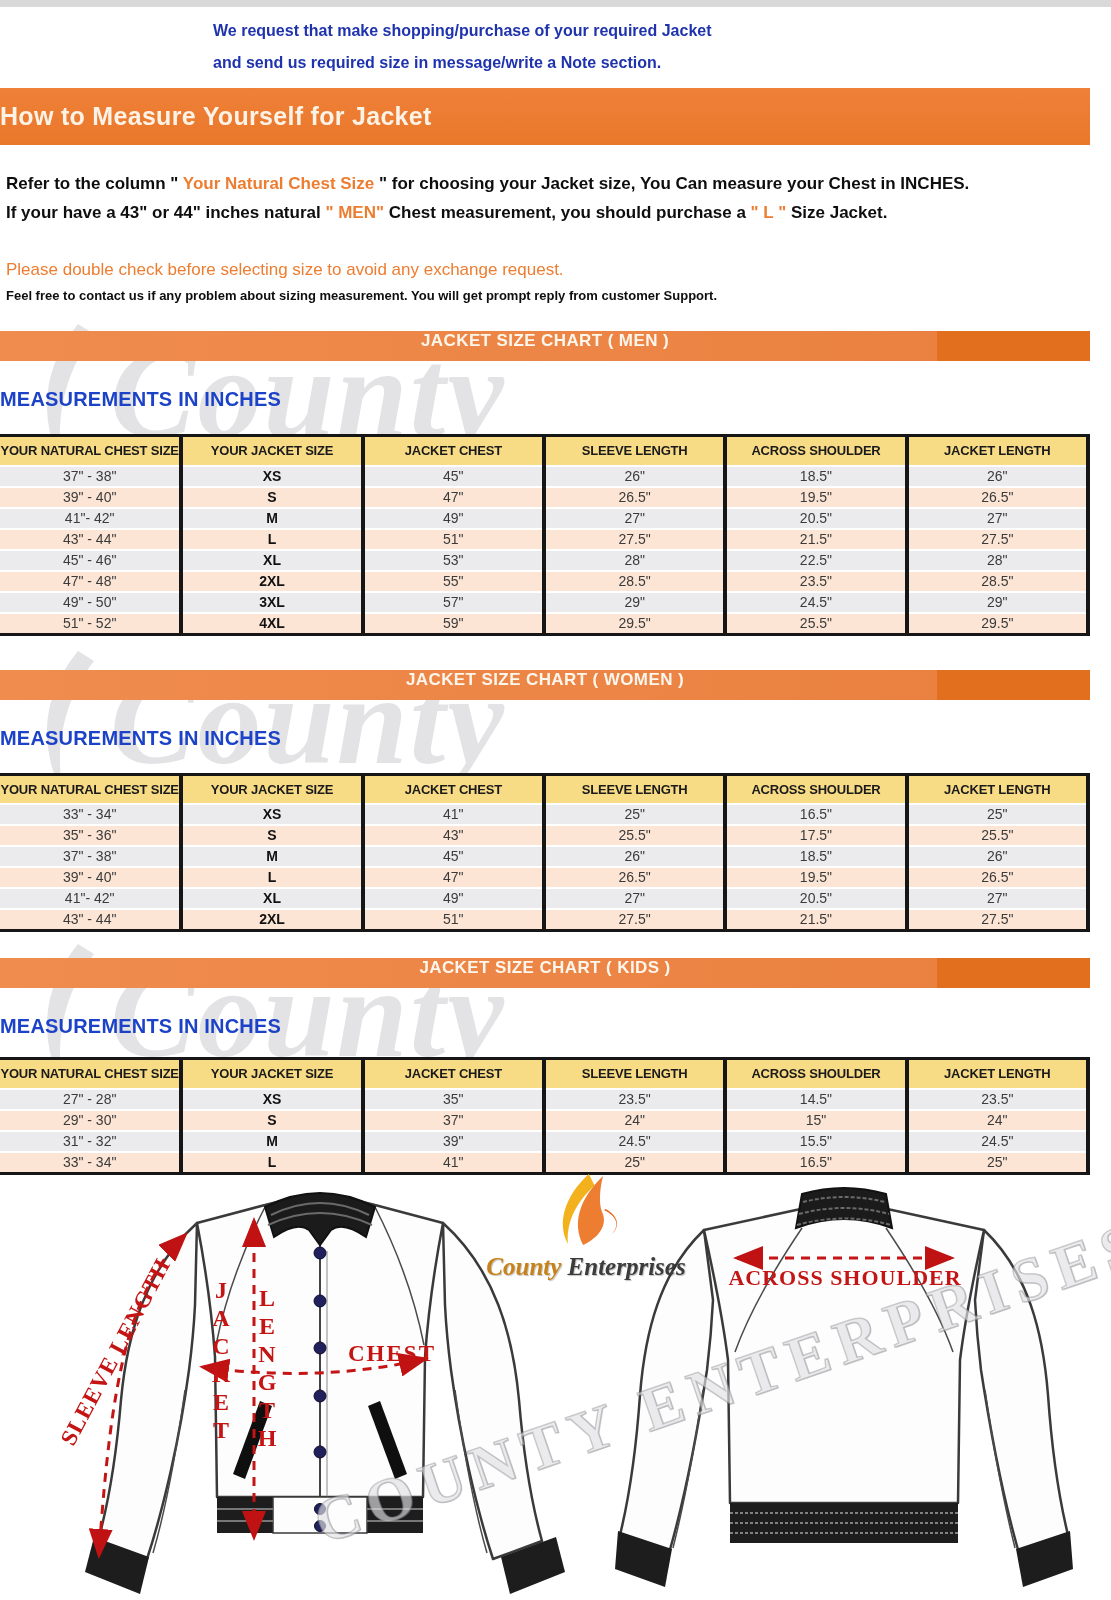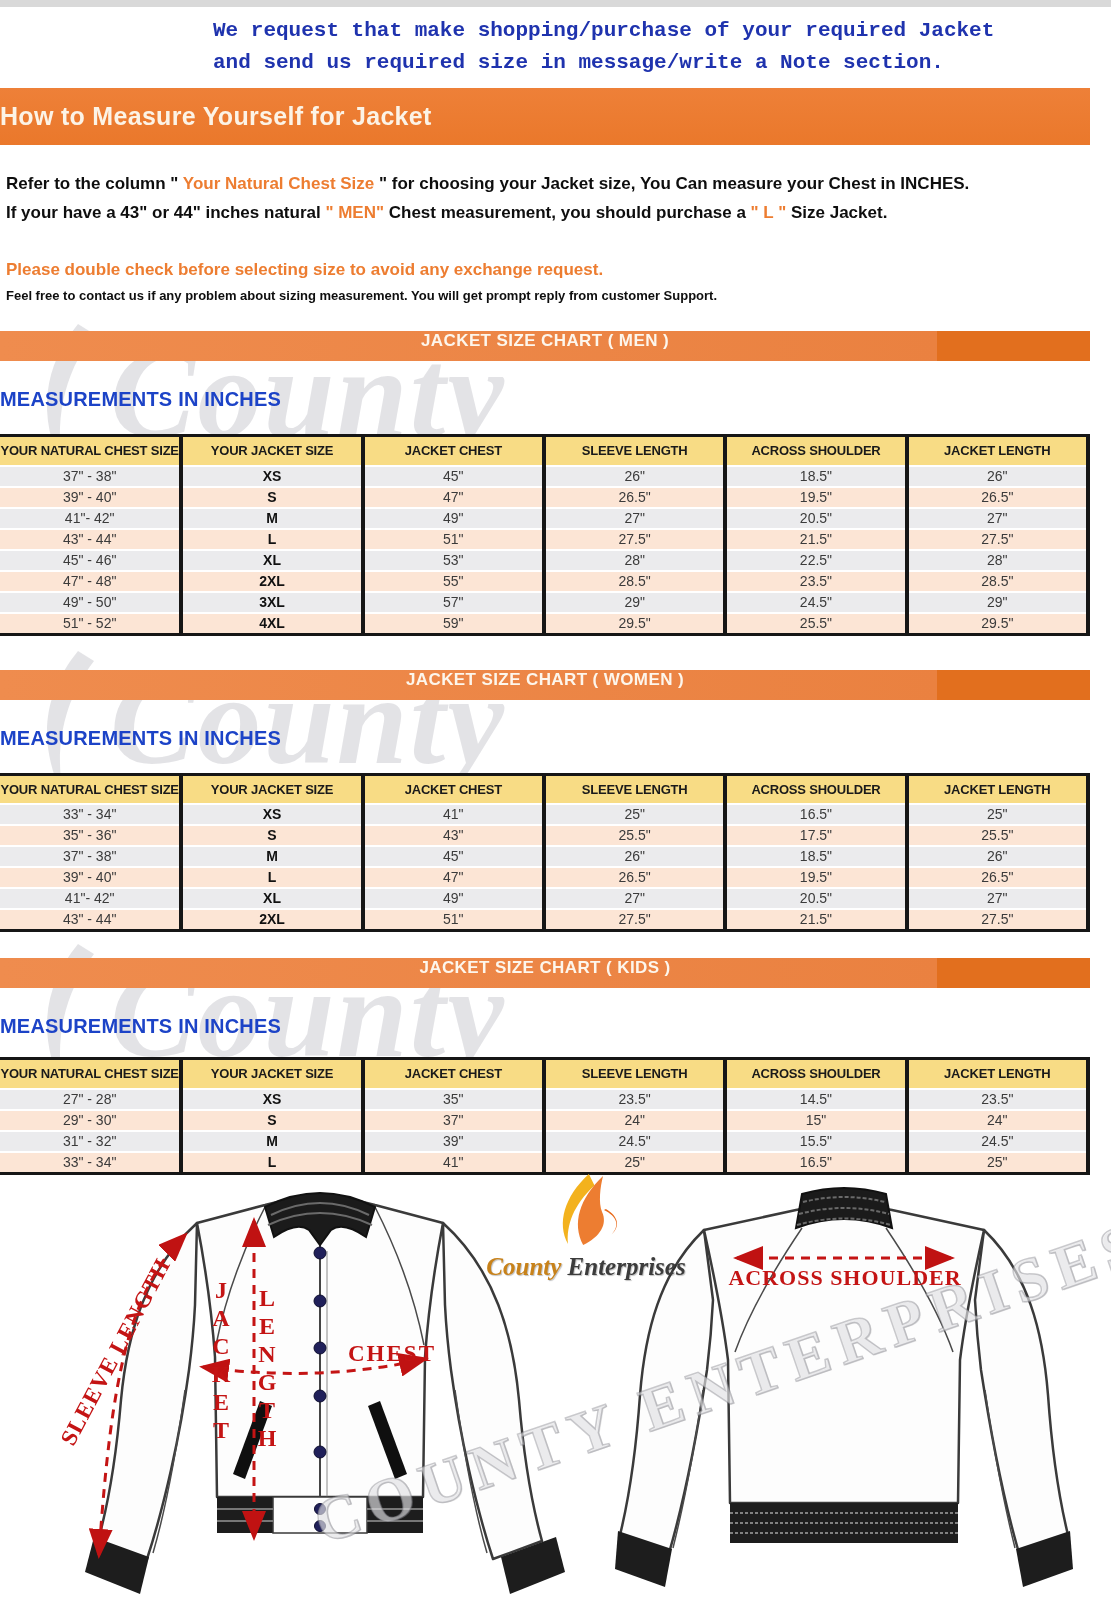--- a/index.html
+++ b/index.html
@@ -25,32 +25,31 @@
     transform:rotate(-19deg); z-index:3; pointer-events:none;
     font-family:"Liberation Serif", serif; font-weight:700; font-size:62px; letter-spacing:9px;
     color:rgba(240,240,242,0.55); -webkit-text-stroke:1.5px rgba(120,120,128,0.38);
     text-shadow:1px 1px 0 rgba(150,150,155,0.25);
   }
 
   .content { position:relative; z-index:1; }
 
   
   .intro {
-    margin:8px 0 0 213px; color:#1f33ae; font-weight:700; font-size:21px; line-height:32px;
+    margin:8px 0 0 213px; color:#1f33ae; font-weight:700; font-size:16px; line-height:32px;
     white-space:nowrap;
-    font-family:Liberation Mono, monospace;
   }
   .main-banner {
     margin-top:9px; width:1090px; height:57px; background:linear-gradient(180deg,#ee8038,#ea782b);
     color:#fcf3e6; font-weight:700; font-size:25px; letter-spacing:0.3px;
     display:flex; align-items:center; justify-content:flex-start;
   }
   .para { margin:24px 0 0 6px; font-weight:700; font-size:17px; line-height:29px; color:#0e0e0e; white-space:nowrap; }
   .orange { color:#ed7d31; }
-  .note-orange { margin:30px 0 0 6px; font-weight:700; font-size:17px; line-height:26px; color:#ed7d31; white-space:nowrap; }
+  .note-orange { margin:30px 0 0 6px; font-weight:400; font-size:17px; line-height:26px; color:#ed7d31; white-space:nowrap; }
   .note-black  { margin:0 0 0 6px; font-weight:700; font-size:13px; line-height:26px; color:#0e0e0e; white-space:nowrap; }
 
   
   .sec-banner {
     width:1090px; height:30px;
     background:linear-gradient(90deg,#ef8c4e 0%,#ea8140 86%,#e26f1e 86%,#e26f1e 100%);
     color:#fdf6ec; font-weight:700; font-size:17px; letter-spacing:0.4px;
     display:flex; align-items:flex-start; justify-content:center;
   }
   .sec-banner.men   { margin-top:22px; }

